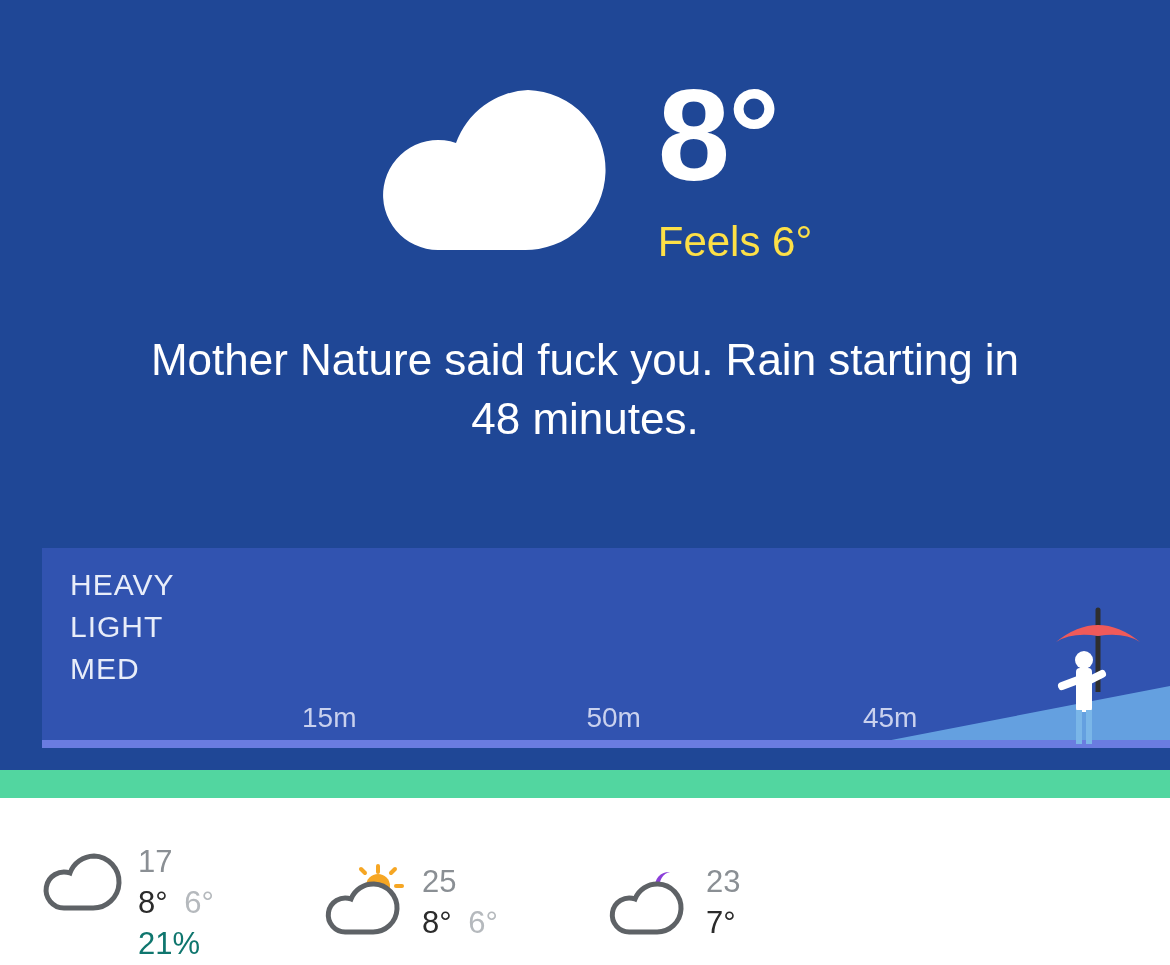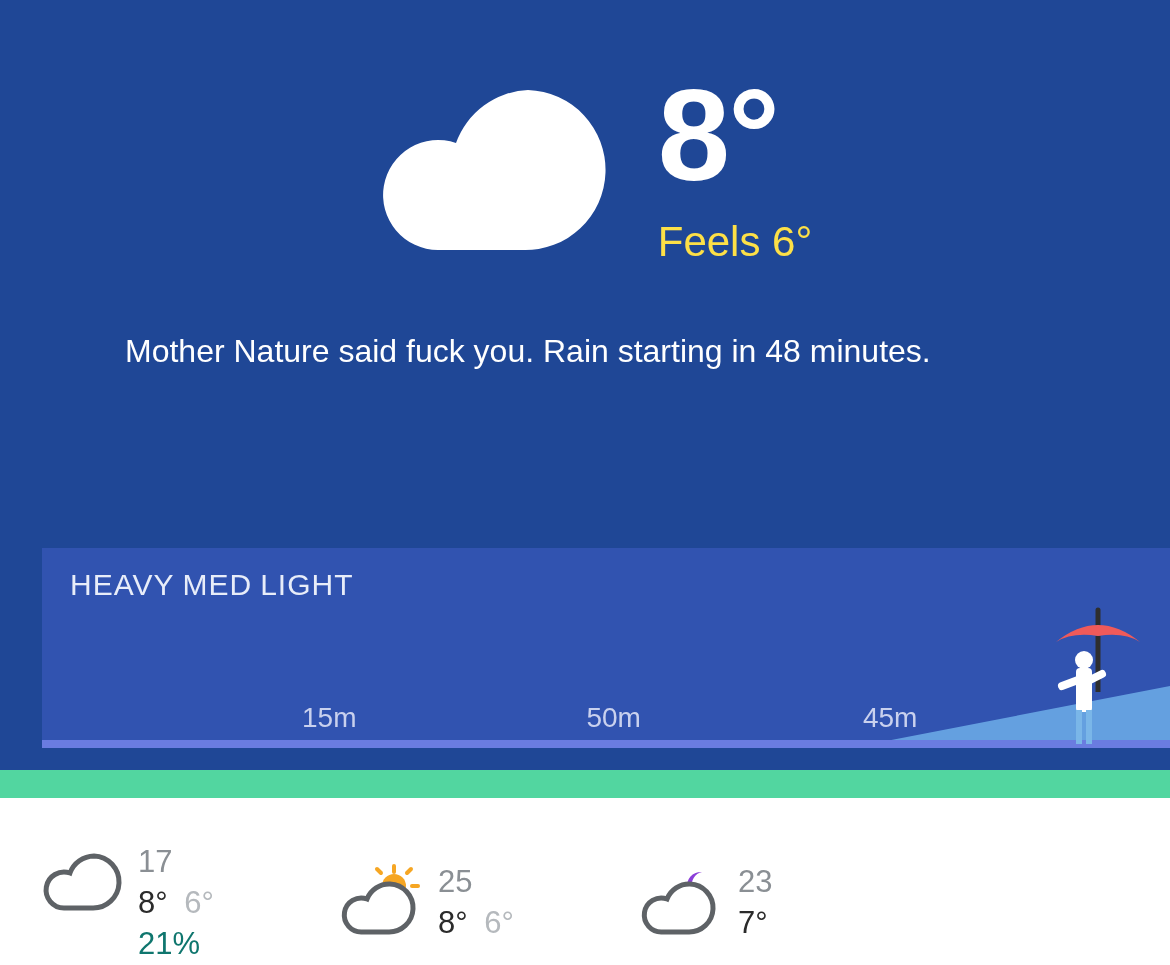--- a/index.html
+++ b/index.html
@@ -31,40 +31,41 @@
     letter-spacing: -2px;
     line-height: 1;
   }
   .feels {
     font-size: 42px;
     color: #fde047;
     margin-top: 18px;
     font-weight: 400;
   }
   .message {
-    font-size: 32px;
+    text-align: center;
+    font-size: 44px;
     font-weight: 400;
     line-height: 1.35;
     margin: 50px auto 0;
     max-width: 920px;
     color: #fff;
   }
   .precip-card {
     position: absolute;
     left: 42px;
     right: 0;
     bottom: 22px;
     height: 200px;
     background: #3153b0;
     padding: 20px 0 0 28px;
     overflow: visible;
   }
   .precip-labels {
     display: flex;
-    flex-direction: row;
+    flex-direction: column;
     gap: 8px;
     font-size: 30px;
     font-weight: 500;
     letter-spacing: 1px;
     color: #e8edf9;
   }
   .precip-times {
     position: absolute;
     bottom: 14px;
     left: 0;
@@ -97,21 +98,21 @@
     bottom: -8px;
     z-index: 3;
   }
   .green-strip {
     height: 28px;
     background: #52d6a0;
   }
   .hourly {
     display: flex;
     align-items: center;
-    gap: 40px;
+    gap: 24px;
     padding: 44px 36px 0;
     background: #fff;
     overflow: hidden;
     white-space: nowrap;
   }
   .hour {
     display: flex;
     align-items: flex-start;
     gap: 14px;
     min-width: 260px;
@@ -140,22 +141,22 @@
     <div class="temp-block">
       <div class="temp">8°</div>
       <div class="feels">Feels 6°</div>
     </div>
   </div>
   <div class="message">Mother Nature said fuck you. Rain starting in 48 minutes.</div>
 
   <div class="precip-card">
     <div class="precip-labels">
       <div>HEAVY</div>
+      <div>LIGHT</div>
       <div>MED</div>
-      <div>LIGHT</div>
     </div>
     <div class="precip-times">
       <span>15m</span>
       <span>50m</span>
       <span>45m</span>
     </div>
     <div class="precip-wedge">
       <svg width="320" height="72" viewBox="0 0 320 72">
         <polygon points="0,72 320,10 320,72" fill="#6aa9e6" opacity="0.9"></polygon>
       </svg>

